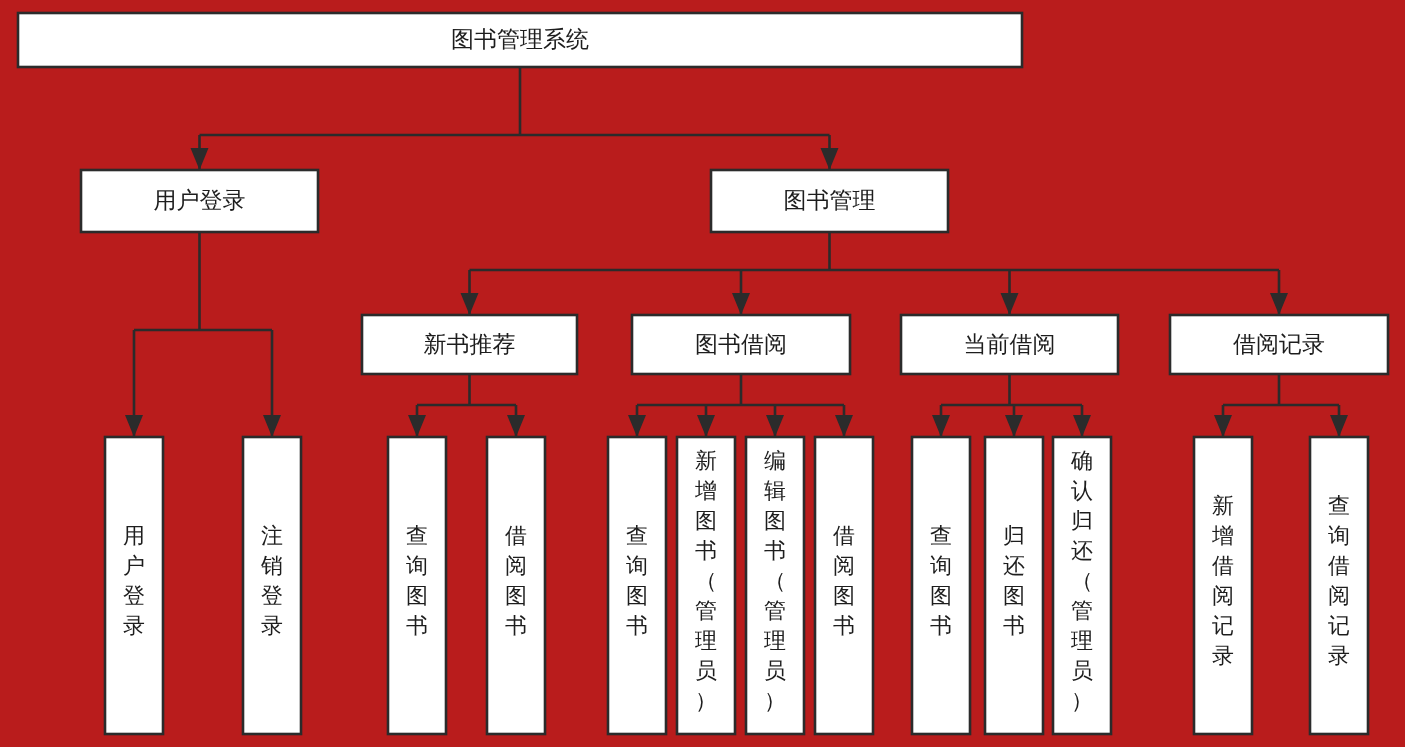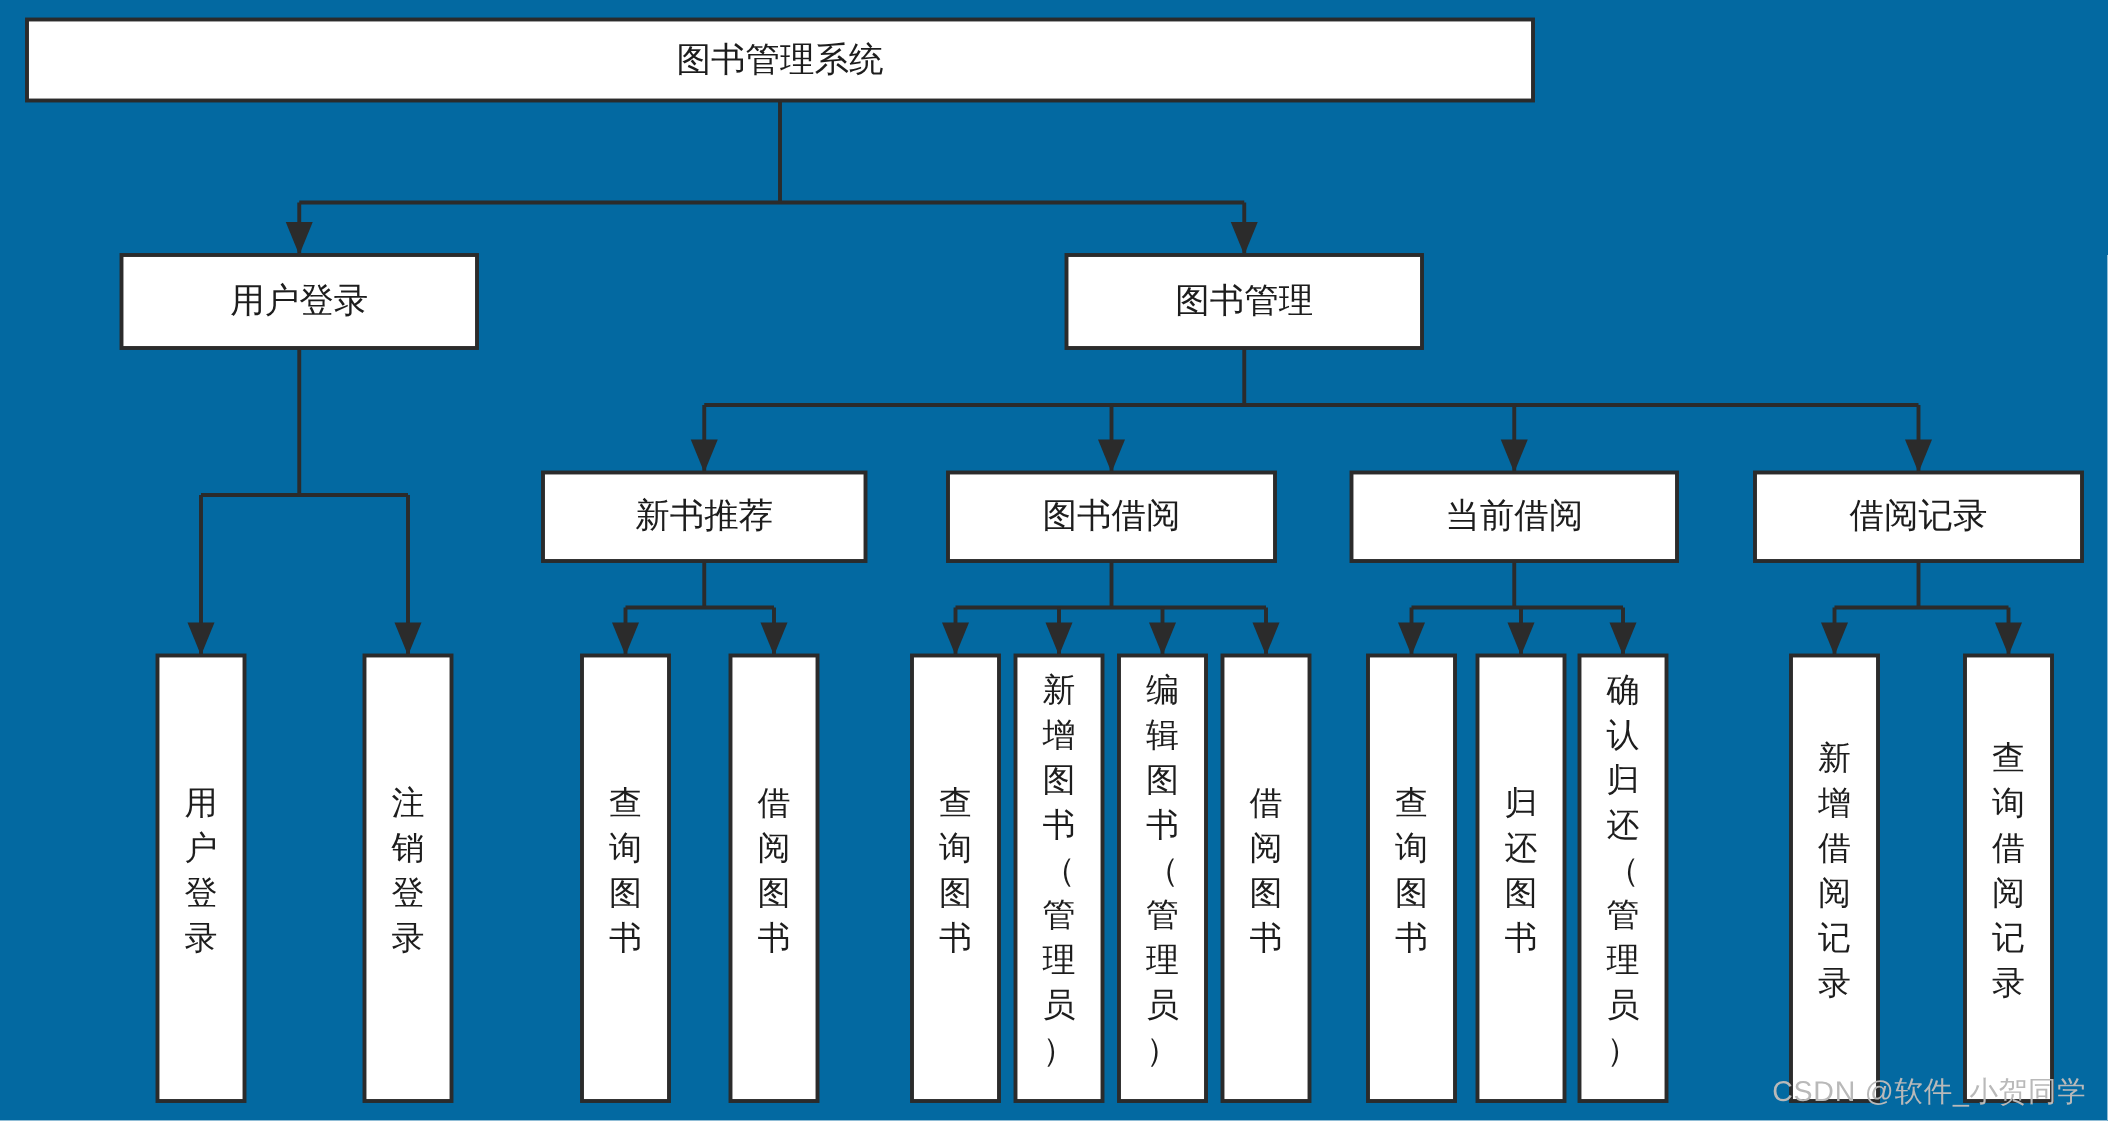--- a/index.html
+++ b/index.html
@@ -7,21 +7,21 @@
     padding: 0;
     background: #ffffff;
   }
   body {
     font-family: "Liberation Sans", "DejaVu Sans", sans-serif;
   }
   #stage {
     position: relative;
     width: 1405px;
     height: 747px;
-    background: #0369a1;
+    background: #b91c1c;
     overflow: hidden;
   }
   svg#diagram {
     position: absolute;
     left: 0;
     top: 0;
     width: 1405px;
     height: 747px;
     display: block;
   }
@@ -202,15 +202,14 @@
           <rect x="1194" y="437" width="58" height="297" class="node-box"></rect>
           <text x="1223" y="512.5" class="node-label-v"><tspan x="1223" dy="0">新</tspan><tspan x="1223" dy="30">增</tspan><tspan x="1223" dy="30">借</tspan><tspan x="1223" dy="30">阅</tspan><tspan x="1223" dy="30">记</tspan><tspan x="1223" dy="30">录</tspan></text>
         </g>
         <g>
           <rect x="1310" y="437" width="58" height="297" class="node-box"></rect>
           <text x="1339" y="512.5" class="node-label-v"><tspan x="1339" dy="0">查</tspan><tspan x="1339" dy="30">询</tspan><tspan x="1339" dy="30">借</tspan><tspan x="1339" dy="30">阅</tspan><tspan x="1339" dy="30">记</tspan><tspan x="1339" dy="30">录</tspan></text>
         </g>
       </g>
   </svg>
 
-  <div class="watermark">CSDN @软件_小贺同学</div>
 
 </div>
 
 </body></html>

